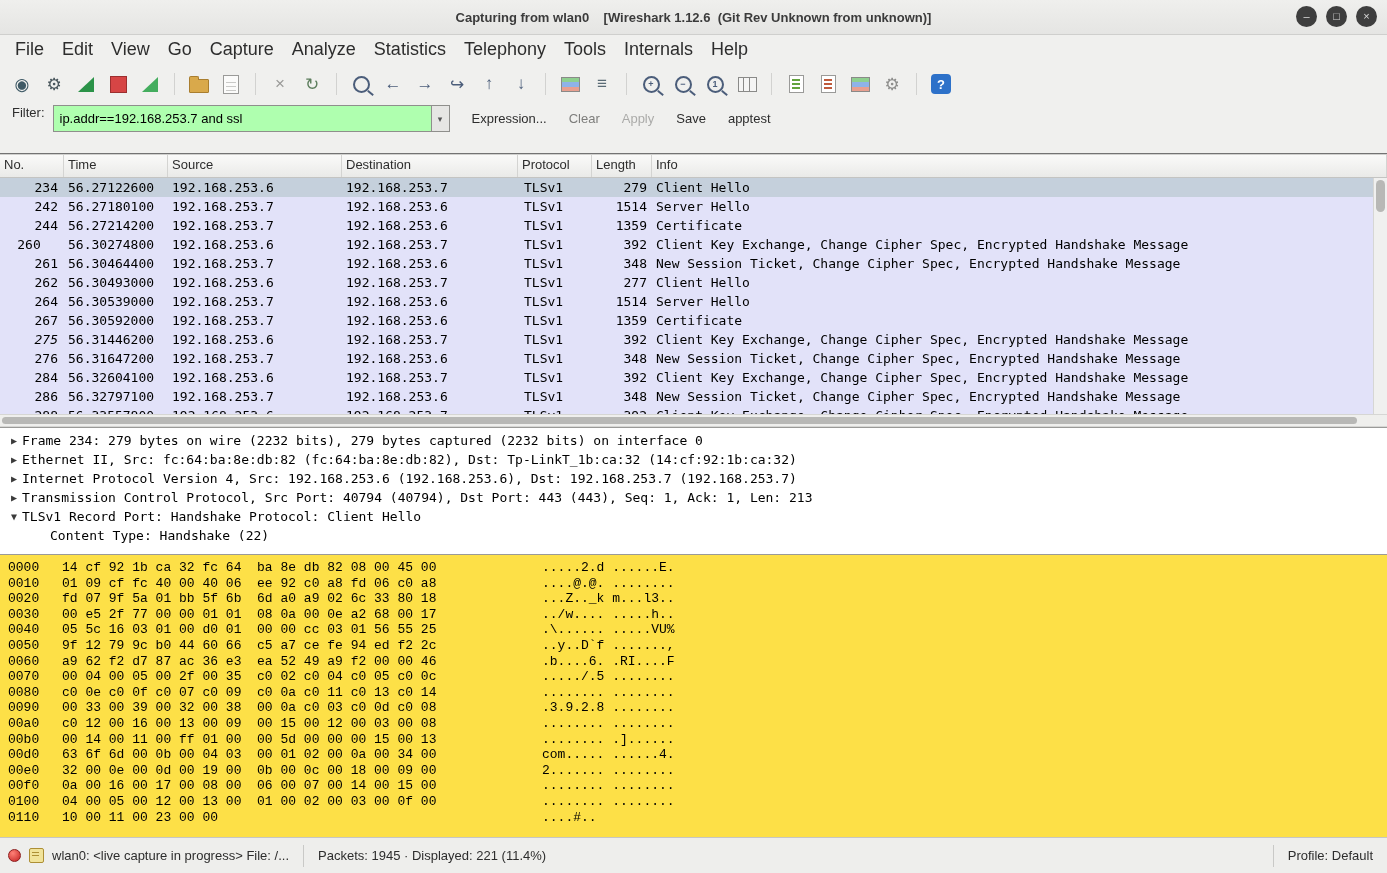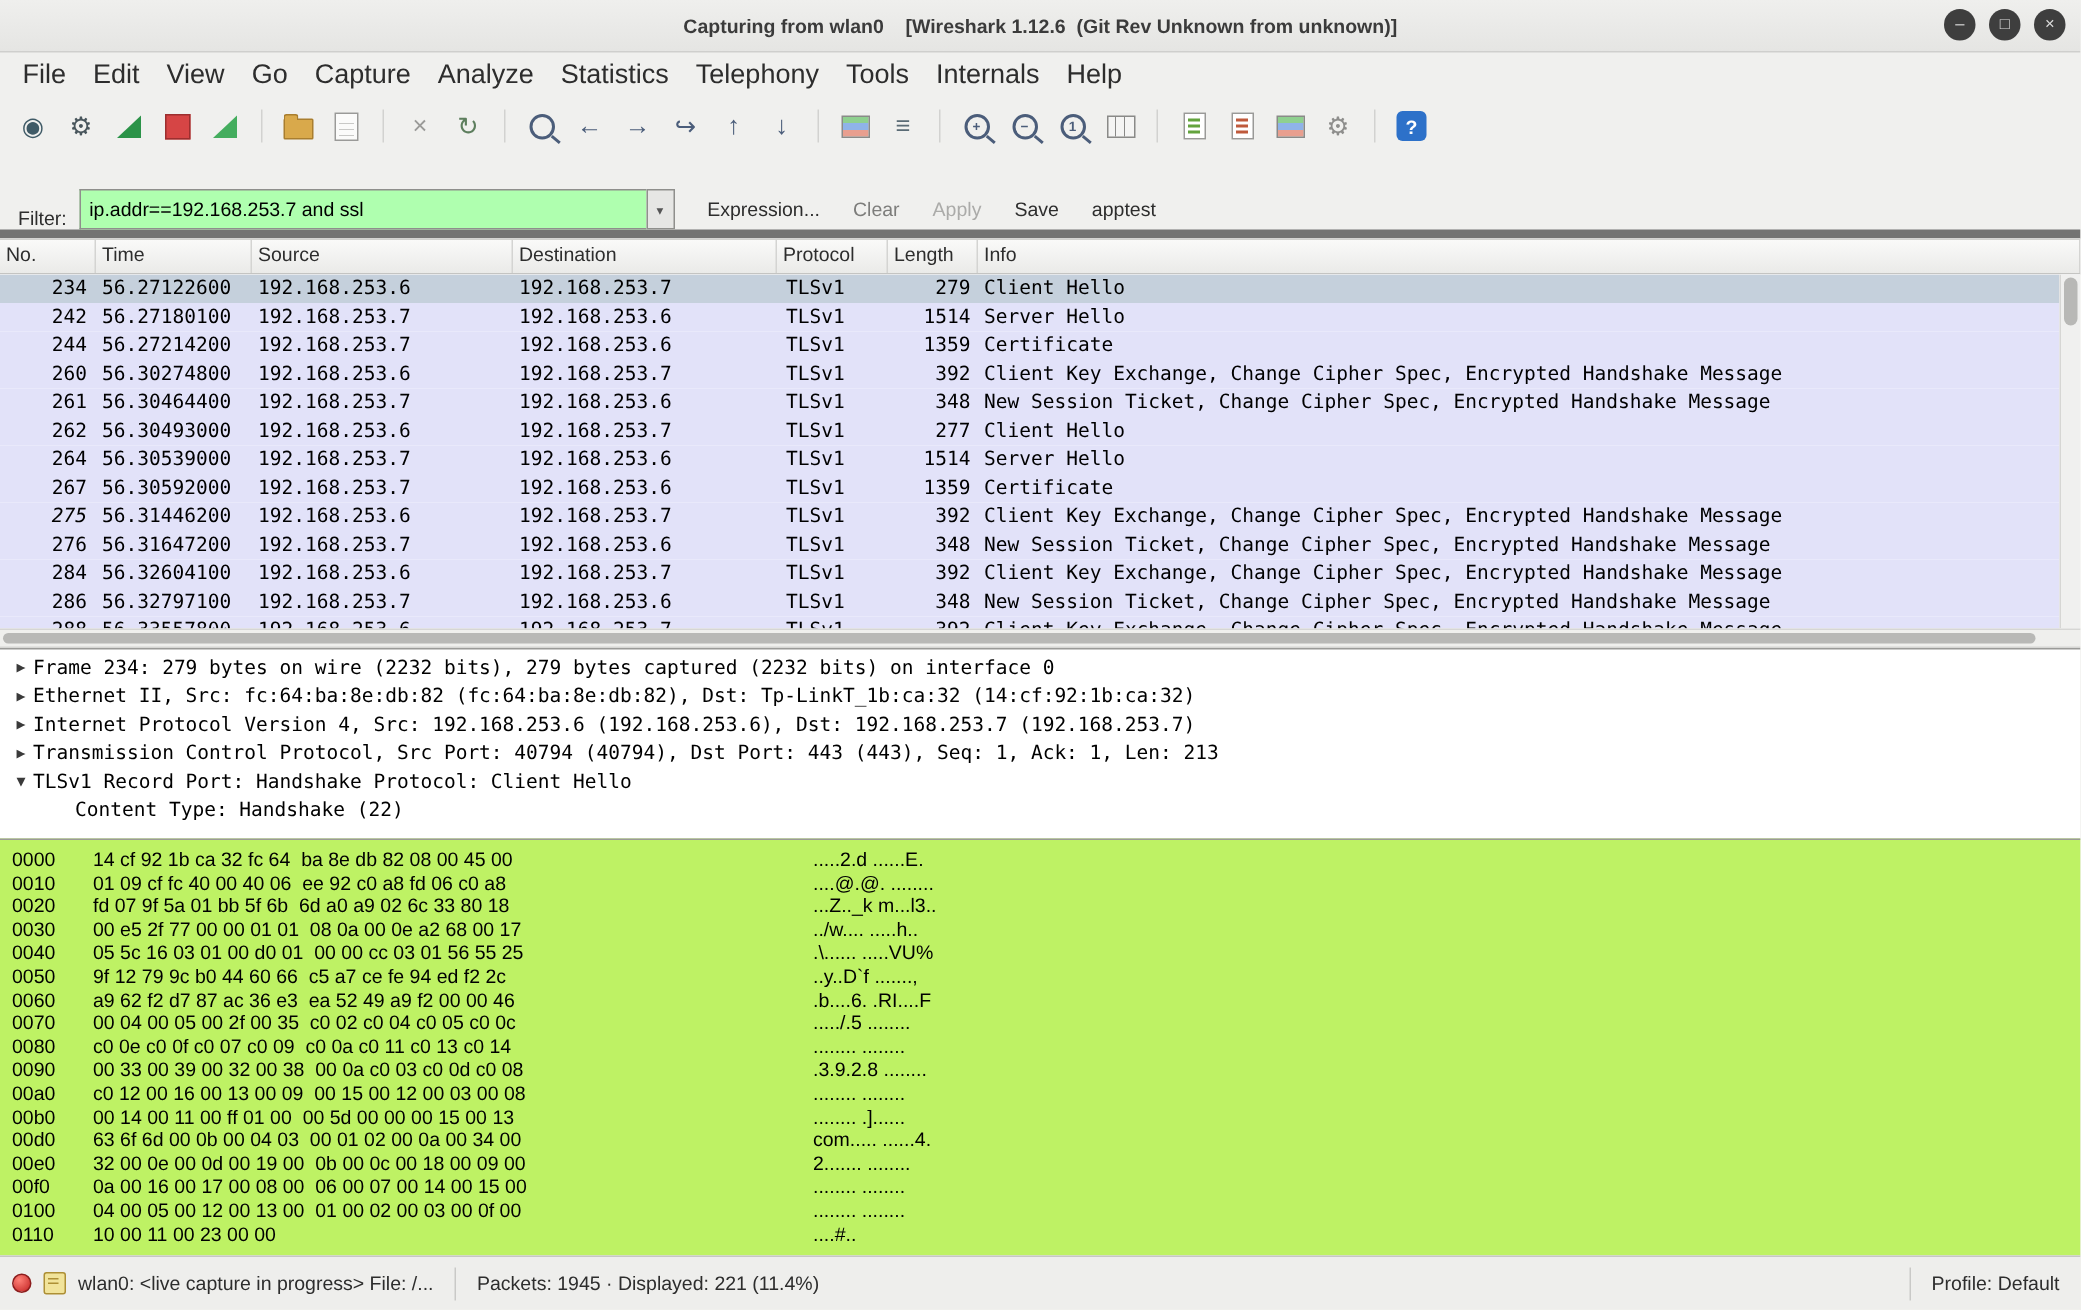--- a/index.html
+++ b/index.html
@@ -38,22 +38,22 @@
     background:linear-gradient(180deg,#8fd08f 0 33%,#8fb3e8 33% 66%,#e89f8f 66% 100%);}
   .cols{width:17px;height:13px;border:1px solid #8a8a88;
     background:linear-gradient(90deg,#f5f5f4 0 4px,#8a8a88 4px 5px,#f5f5f4 5px 10px,#8a8a88 10px 11px,#f5f5f4 11px);}
   .doc{width:13px;height:16px;border:1px solid #9a9a98;background:#fff;position:relative;}
   .doc::before{content:"";position:absolute;left:2px;top:3px;width:8px;height:2px;background:var(--accent,#888);
     box-shadow:0 4px 0 var(--accent,#888),0 8px 0 var(--accent,#888);}
   .helpbtn{width:20px;height:20px;border-radius:4px;background:#2d71c9;color:#fff;
     display:flex;align-items:center;justify-content:center;font-weight:bold;font-size:13px;}
 
   
-  .filterbar{height:48px;flex:none;display:flex;align-items:flex-end;padding-left:12px;background:#f0f0ee;
-    border-bottom:6px solid #737373;}
+  .filterbar{height:48px;flex:none;display:flex;align-items:flex-start;padding-left:12px;background:#f0f0ee;
+    border-bottom:1px solid #737373;}
   .filter-label{font-size:13px;margin-right:8px;}
   .filter-entry{display:flex;align-items:center;}
   .filter-input{width:365px;height:25px;background:var(--filter-valid,#AFFFAF);border:1px solid #8f8f8c;
     border-right:none;padding:0 6px;font-family:"Liberation Sans",sans-serif;font-size:13px;color:#000;outline:none;}
   .filter-drop{width:19px;height:27px;background:#e6e6e4;border:1px solid #8f8f8c;display:flex;
     align-items:center;justify-content:center;font-size:9px;color:#555;box-sizing:border-box;}
   .filter-buttons{display:flex;align-items:center;margin-left:12px;gap:2px;}
   .flatbtn{background:none;border:none;font-family:"Liberation Sans",sans-serif;font-size:13px;
     color:#2d2d2d;padding:6px 10px;cursor:default;}
   .flatbtn.dim1{color:#7d7d7b;}
@@ -78,22 +78,22 @@
 
   
   .details{height:127px;flex:none;background:#fff;border-top:1px solid #9a9a98;overflow:hidden;
     padding:3px 0 0 6px;box-sizing:border-box;font-family:"DejaVu Sans Mono","Liberation Mono",monospace;
     font-size:13px;line-height:19px;color:#000;}
   .det-line{display:flex;height:19px;white-space:pre;}
   .det-exp{width:16px;flex:none;font-size:10px;color:#3a3a3a;text-align:center;line-height:19px;}
   .det-text{white-space:pre;}
 
   
-  .hexpane{flex:1;background:#bef264;border-top:1px solid #9a9a98;overflow:hidden;
-    padding:5px 0 0 8px;box-sizing:border-box;font-family:Liberation Sans, sans-serif;
+  .hexpane{flex:1;background:#fde047;border-top:1px solid #9a9a98;overflow:hidden;
+    padding:5px 0 0 8px;box-sizing:border-box;font-family:Liberation Mono, monospace;
     font-size:13px;line-height:15.6px;color:#000;}
   .hexline{display:flex;white-space:pre;}
   .hx-off{width:54px;flex:none;}
   .hx-hex{width:480px;flex:none;}
   .hx-ascii{flex:none;}
 
   
   .statusbar{height:35px;flex:none;background:#eeeeec;border-top:1px solid #c6c6c4;
     display:flex;align-items:center;padding:0 14px 0 8px;font-size:13px;gap:8px;}
   .expert-dot{width:13px;height:13px;border-radius:50%;flex:none;
@@ -246,21 +246,21 @@
           <div class="prow">
             <span class="pcell" style="width: 64px; text-align: right; padding-right: 6px;">244</span>
             <span class="pcell" style="width: 104px; padding-left: 4px;">56.27214200</span>
             <span class="pcell" style="width: 174px; padding-left: 4px;">192.168.253.7</span>
             <span class="pcell" style="width: 176px; padding-left: 4px;">192.168.253.6</span>
             <span class="pcell" style="width: 74px; padding-left: 6px;">TLSv1</span>
             <span class="pcell" style="width: 60px; text-align: right; padding-right: 5px;">1359</span>
             <span class="pcell" style="flex: 1 1 0%; padding-left: 4px;">Certificate</span>
           </div>
           <div class="prow">
-            <span class="pcell" style="width: 64px; text-align: right; padding-right: 6px;">260</span>
+            <span class="pcell" style="width: 64px; text-align: center; padding-right: 6px;">260</span>
             <span class="pcell" style="width: 104px; padding-left: 4px;">56.30274800</span>
             <span class="pcell" style="width: 174px; padding-left: 4px;">192.168.253.6</span>
             <span class="pcell" style="width: 176px; padding-left: 4px;">192.168.253.7</span>
             <span class="pcell" style="width: 74px; padding-left: 6px;">TLSv1</span>
             <span class="pcell" style="width: 60px; text-align: right; padding-right: 5px;">392</span>
             <span class="pcell" style="flex: 1 1 0%; padding-left: 4px;">Client Key Exchange, Change Cipher Spec, Encrypted Handshake Message</span>
           </div>
           <div class="prow">
             <span class="pcell" style="width: 64px; text-align: right; padding-right: 6px;">261</span>
             <span class="pcell" style="width: 104px; padding-left: 4px;">56.30464400</span>

